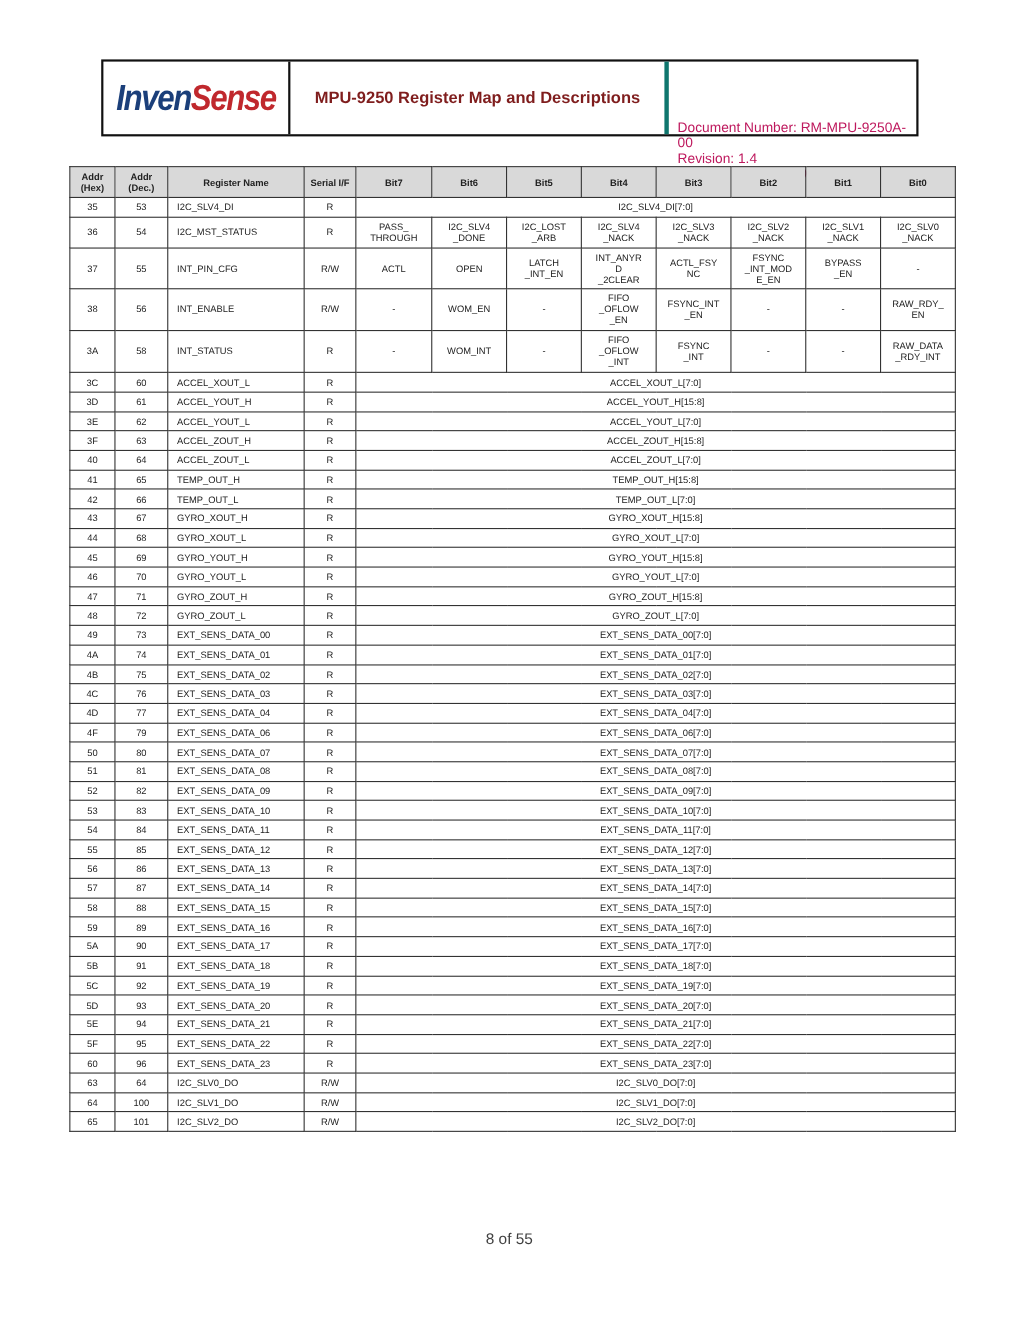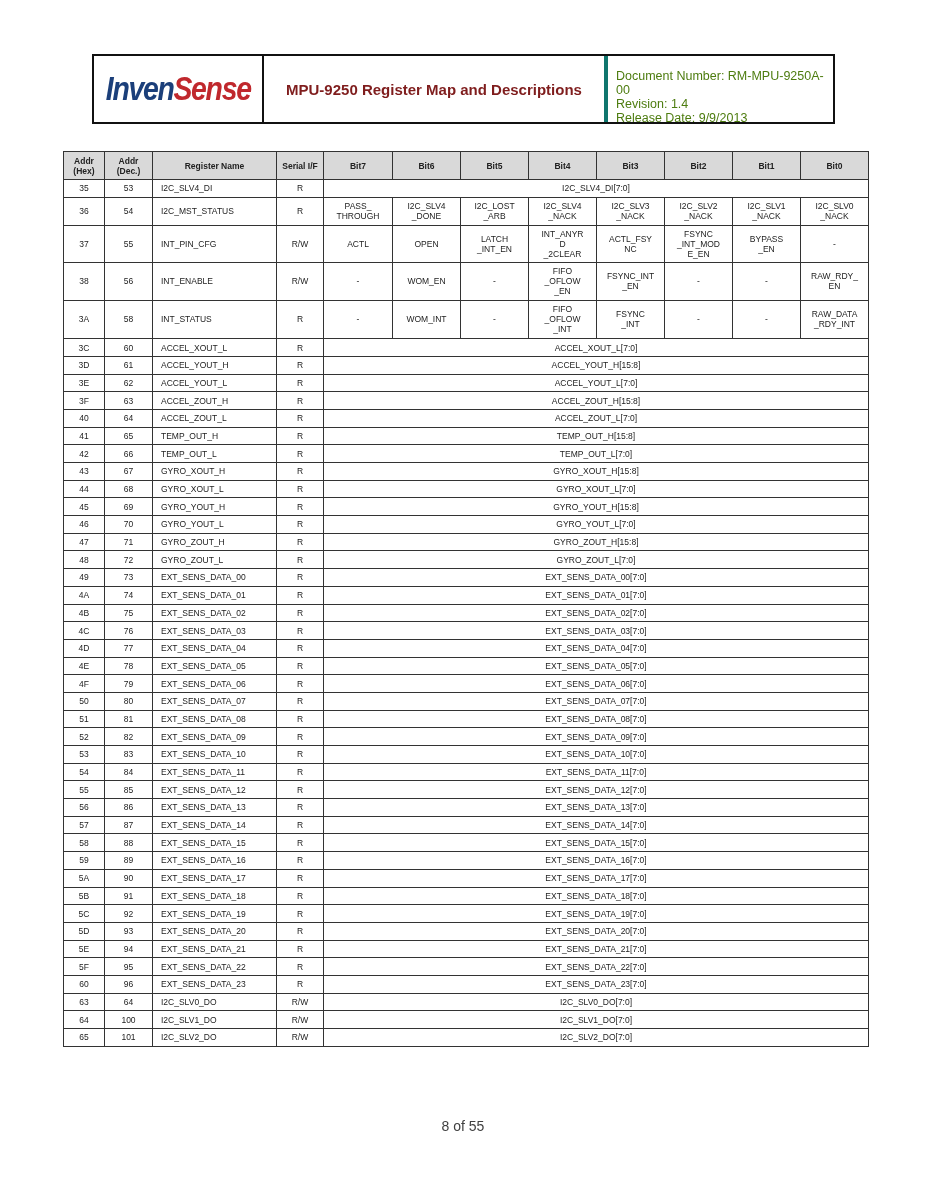--- a/index.html
+++ b/index.html
@@ -9,21 +9,21 @@
   .hdr { position: absolute; left: 92px; top: 54px; width: 743px; height: 70px;
          border: 2px solid #111; box-sizing: border-box; display: flex; }
   .hdr .logo-cell { width: 168px; border-right: 2px solid #111; display: flex;
          align-items: center; justify-content: center; }
   .logo { font-family: "Liberation Sans", sans-serif; font-weight: bold; font-style: italic;
           font-size: 33px; letter-spacing: -1.5px; transform: scaleX(0.86); transform-origin: center; }
   .logo .inv { color: #1b3f7a; }
   .logo .sen { color: #c0282d; }
   .hdr .title-cell { width: 340px; border-right: 4px solid #0f766e; display: flex;
          align-items: center; justify-content: center; font-weight: bold; font-size: 15px; color: #7f1d1d; }
-  .hdr .info-cell { flex: 1; padding: 13px 0 0 8px; font-size: 12.5px; line-height: 14px; color: #4d7c0f; }
+  .hdr .info-cell { flex: 1; padding: 13px 0 0 8px; font-size: 12.5px; line-height: 14px; color: #be185d; margin-top: 40px; }
 
   table.reg { position: absolute; left: 63px; top: 151px; width: 805px;
               border-collapse: collapse; table-layout: fixed; font-size: 8.5px; color: #222; }
   table.reg th, table.reg td { border: 1px solid #333; padding: 0 2px; text-align: center;
               vertical-align: middle; line-height: 10px; overflow: hidden; }
   table.reg th { background: #d9d9d9; font-weight: bold; height: 27px; font-size: 8.5px; }
   table.reg td.name { text-align: left; padding-left: 8px; }
   table.reg tr.r1 td { height: 16.7px; }
   table.reg tr.r2 td { height: 27px; }
   table.reg tr.r3 td { height: 36.5px; }
@@ -349,27 +349,20 @@
         <td colspan="8">EXT_SENS_DATA_03[7:0]</td>
       </tr>
       <tr class="r1">
         <td>4D</td>
         <td>77</td>
         <td class="name">EXT_SENS_DATA_04</td>
         <td>R</td>
         <td colspan="8">EXT_SENS_DATA_04[7:0]</td>
       </tr>
       <tr class="r1">
-        <td>4E</td>
-        <td>78</td>
-        <td class="name">EXT_SENS_DATA_05</td>
-        <td>R</td>
-        <td colspan="8">EXT_SENS_DATA_05[7:0]</td>
-      </tr>
-      <tr class="r1">
         <td>4F</td>
         <td>79</td>
         <td class="name">EXT_SENS_DATA_06</td>
         <td>R</td>
         <td colspan="8">EXT_SENS_DATA_06[7:0]</td>
       </tr>
       <tr class="r1">
         <td>50</td>
         <td>80</td>
         <td class="name">EXT_SENS_DATA_07</td>

